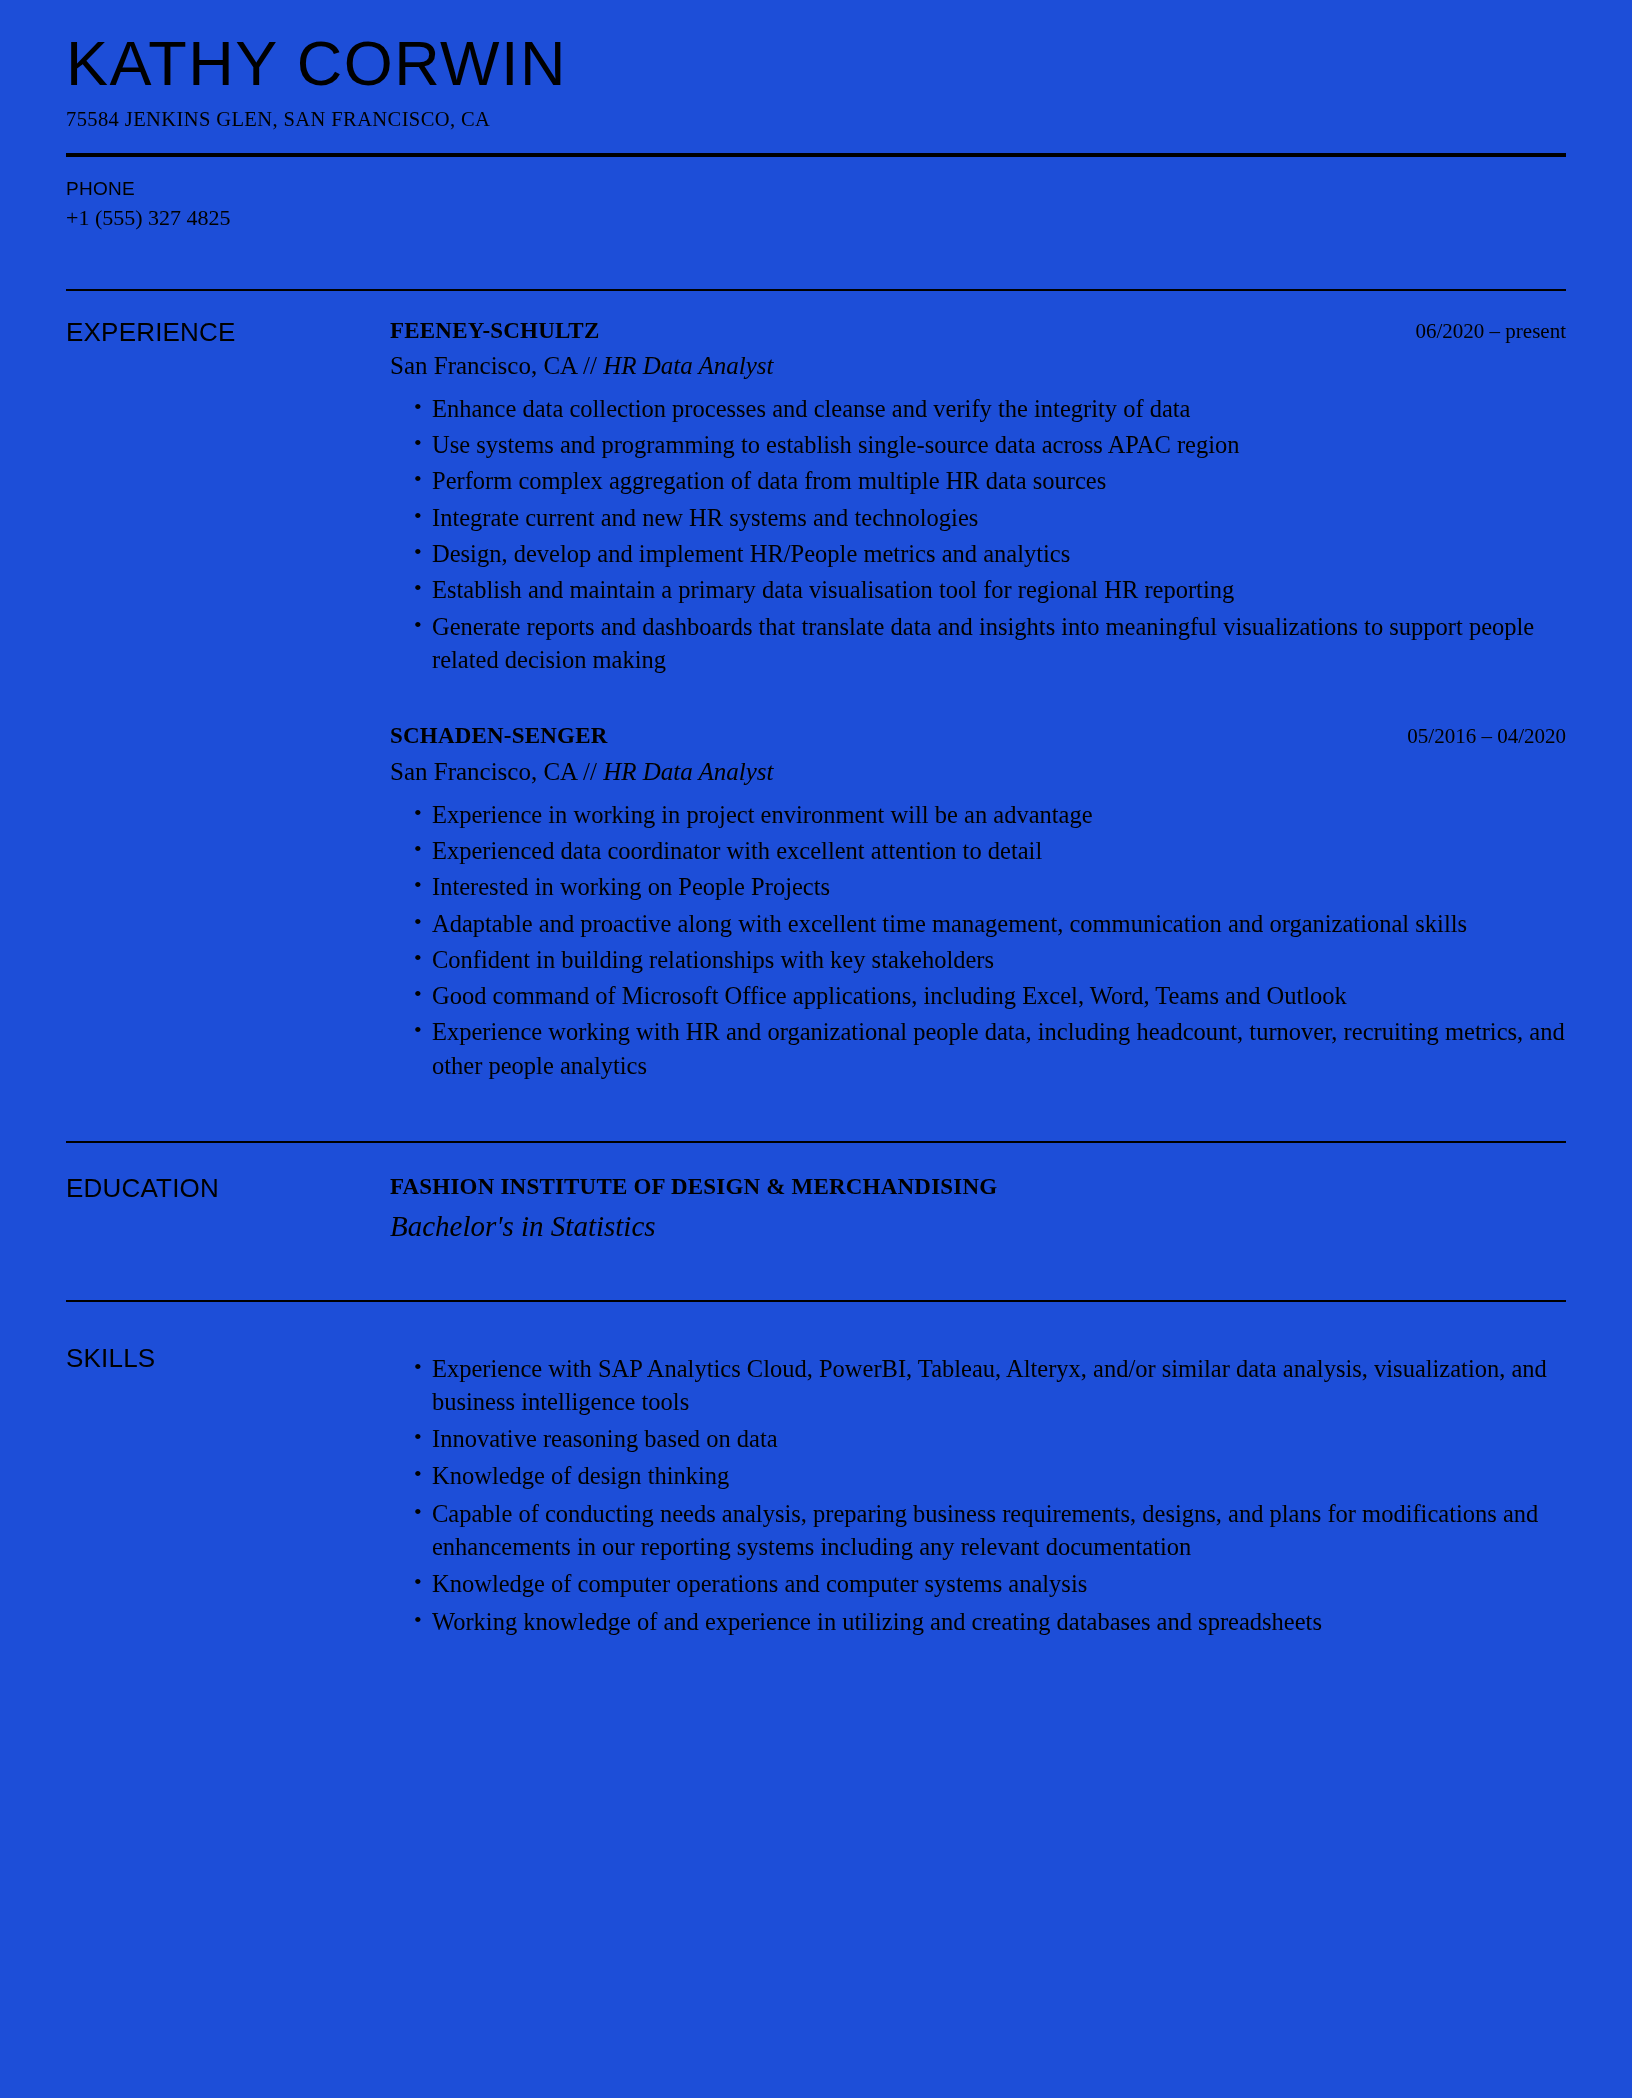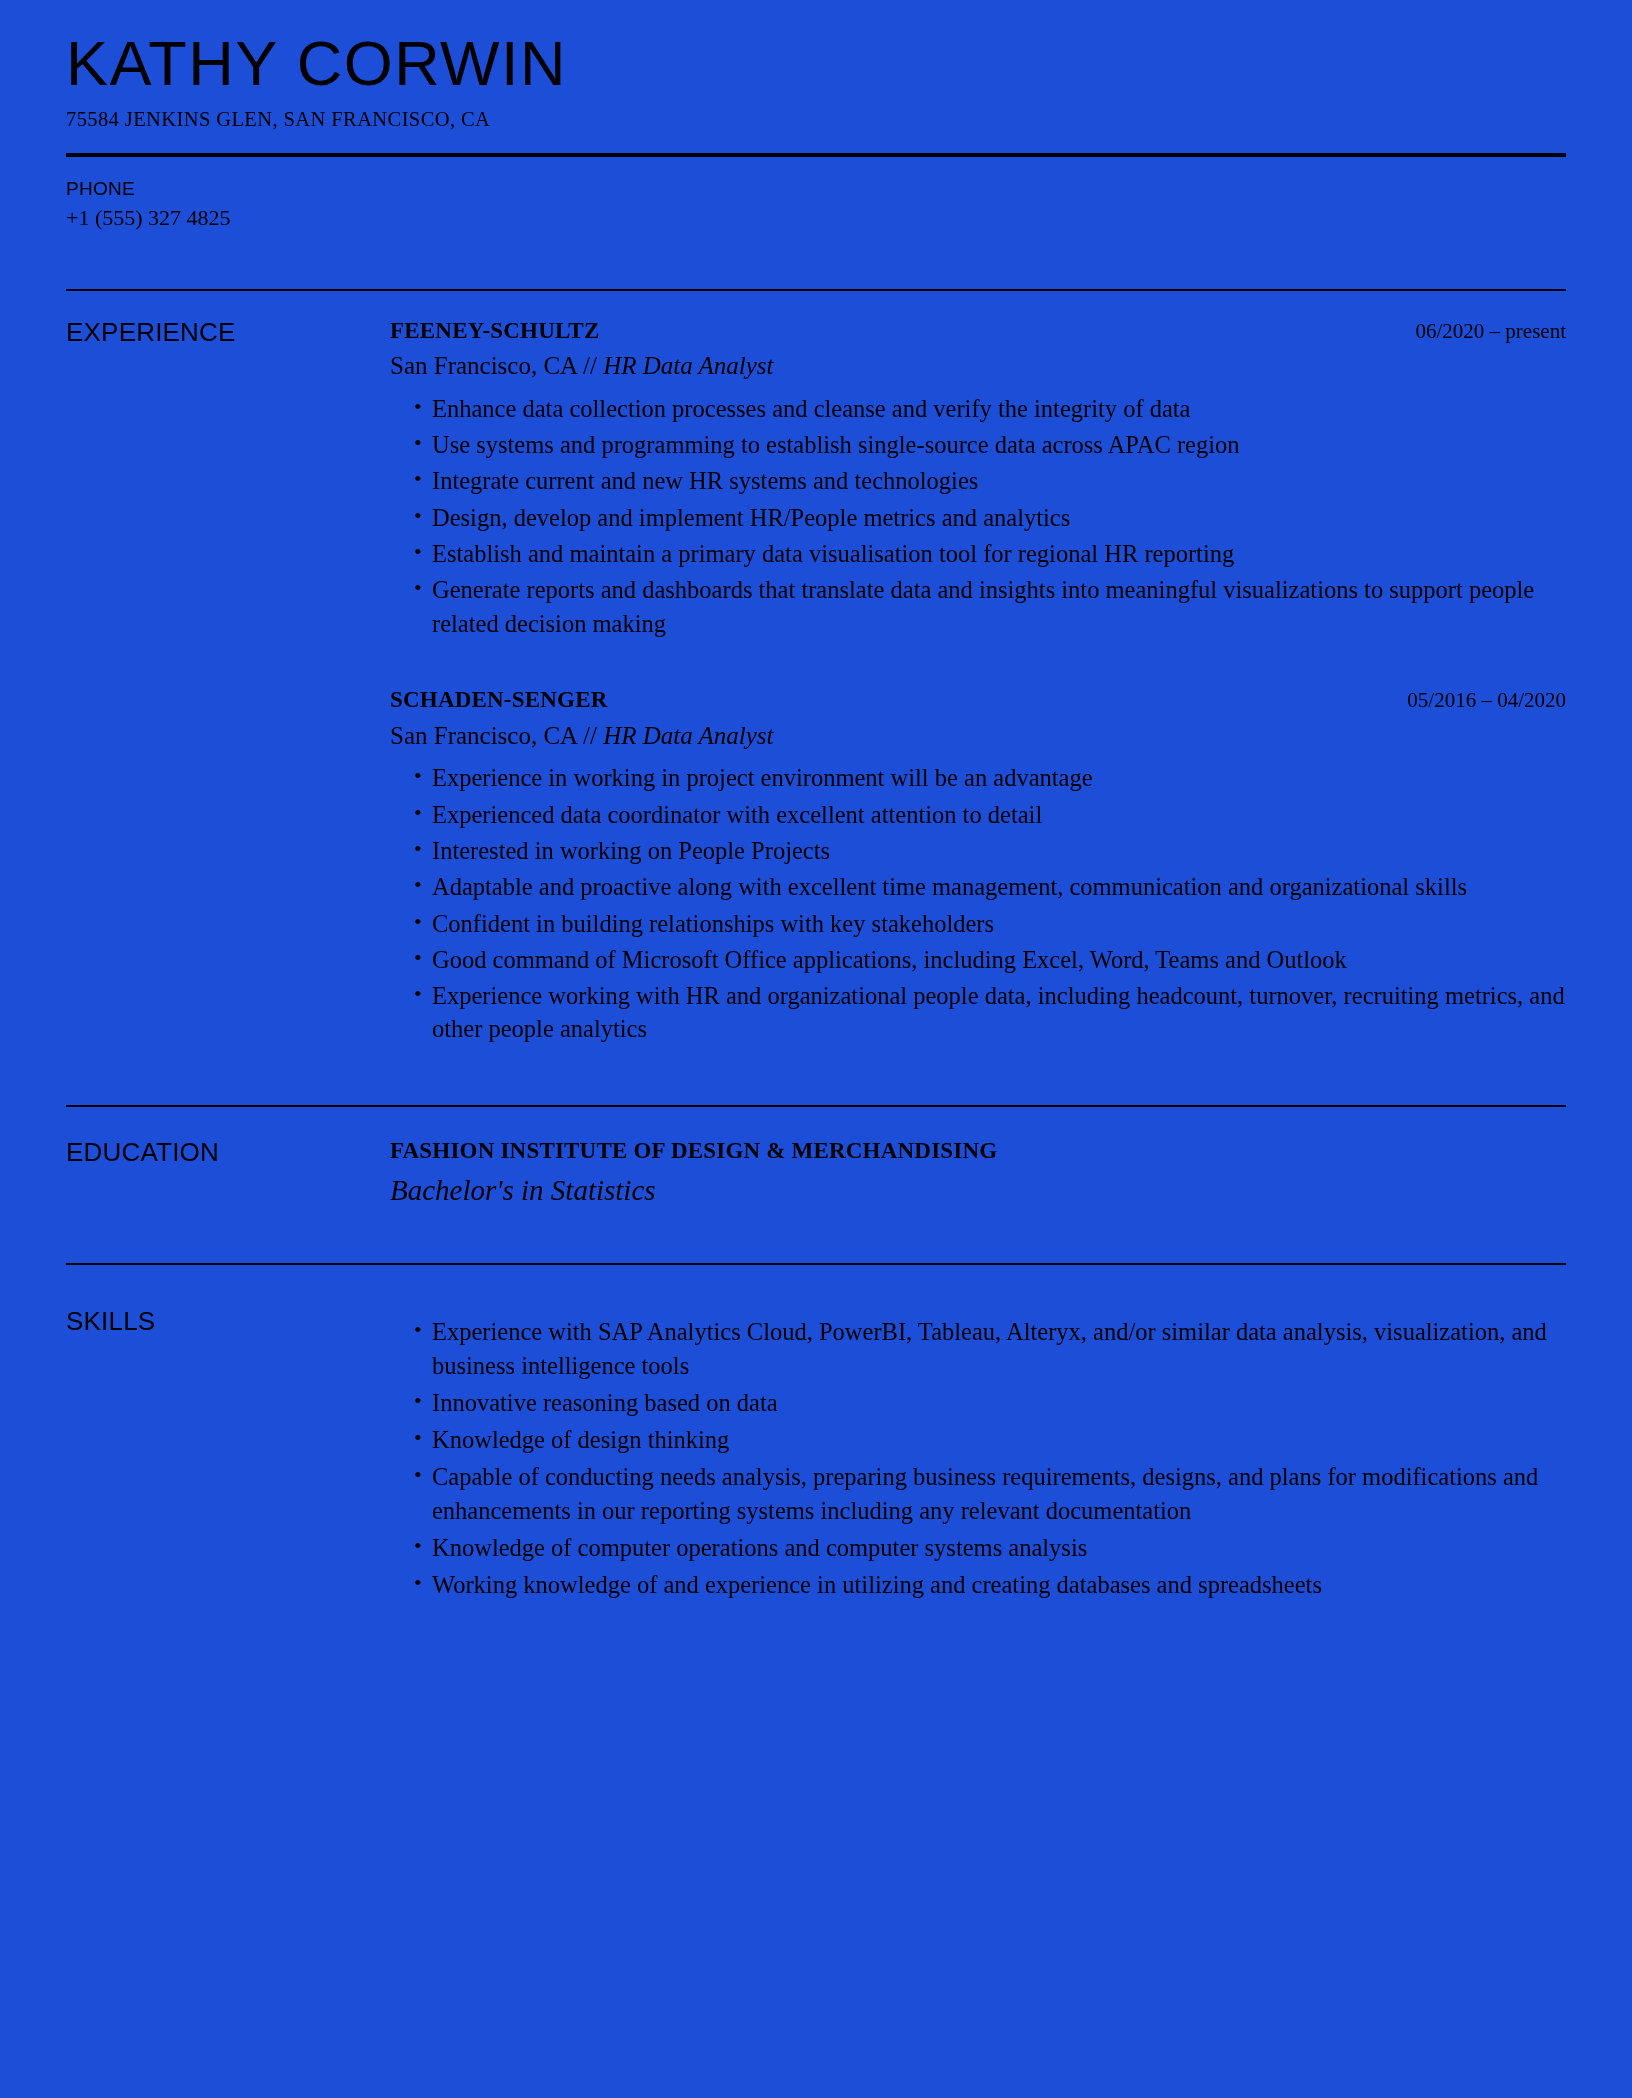--- a/index.html
+++ b/index.html
@@ -200,20 +200,21 @@
 
       <div class="entry">
         <div class="entry-head">
           <p class="entry-org">FEENEY-SCHULTZ</p>
           <p class="entry-dates">06/2020 – present</p>
         </div>
         <p class="entry-sub"><span>San Francisco, CA // </span><span class="role">HR Data Analyst</span></p>
         <ul class="bullets">
           <li>Enhance data collection processes and cleanse and verify the integrity of data</li>
           <li>Use systems and programming to establish single-source data across APAC region</li>
+          <li>Perform complex aggregation of data from multiple HR data sources</li>
           <li>Integrate current and new HR systems and technologies</li>
           <li>Design, develop and implement HR/People metrics and analytics</li>
           <li>Establish and maintain a primary data visualisation tool for regional HR reporting</li>
           <li>Generate reports and dashboards that translate data and insights into meaningful visualizations to support people related decision making</li>
         </ul>
       </div>
 
       <div class="entry">
         <div class="entry-head">
           <p class="entry-org">SCHADEN-SENGER</p>

